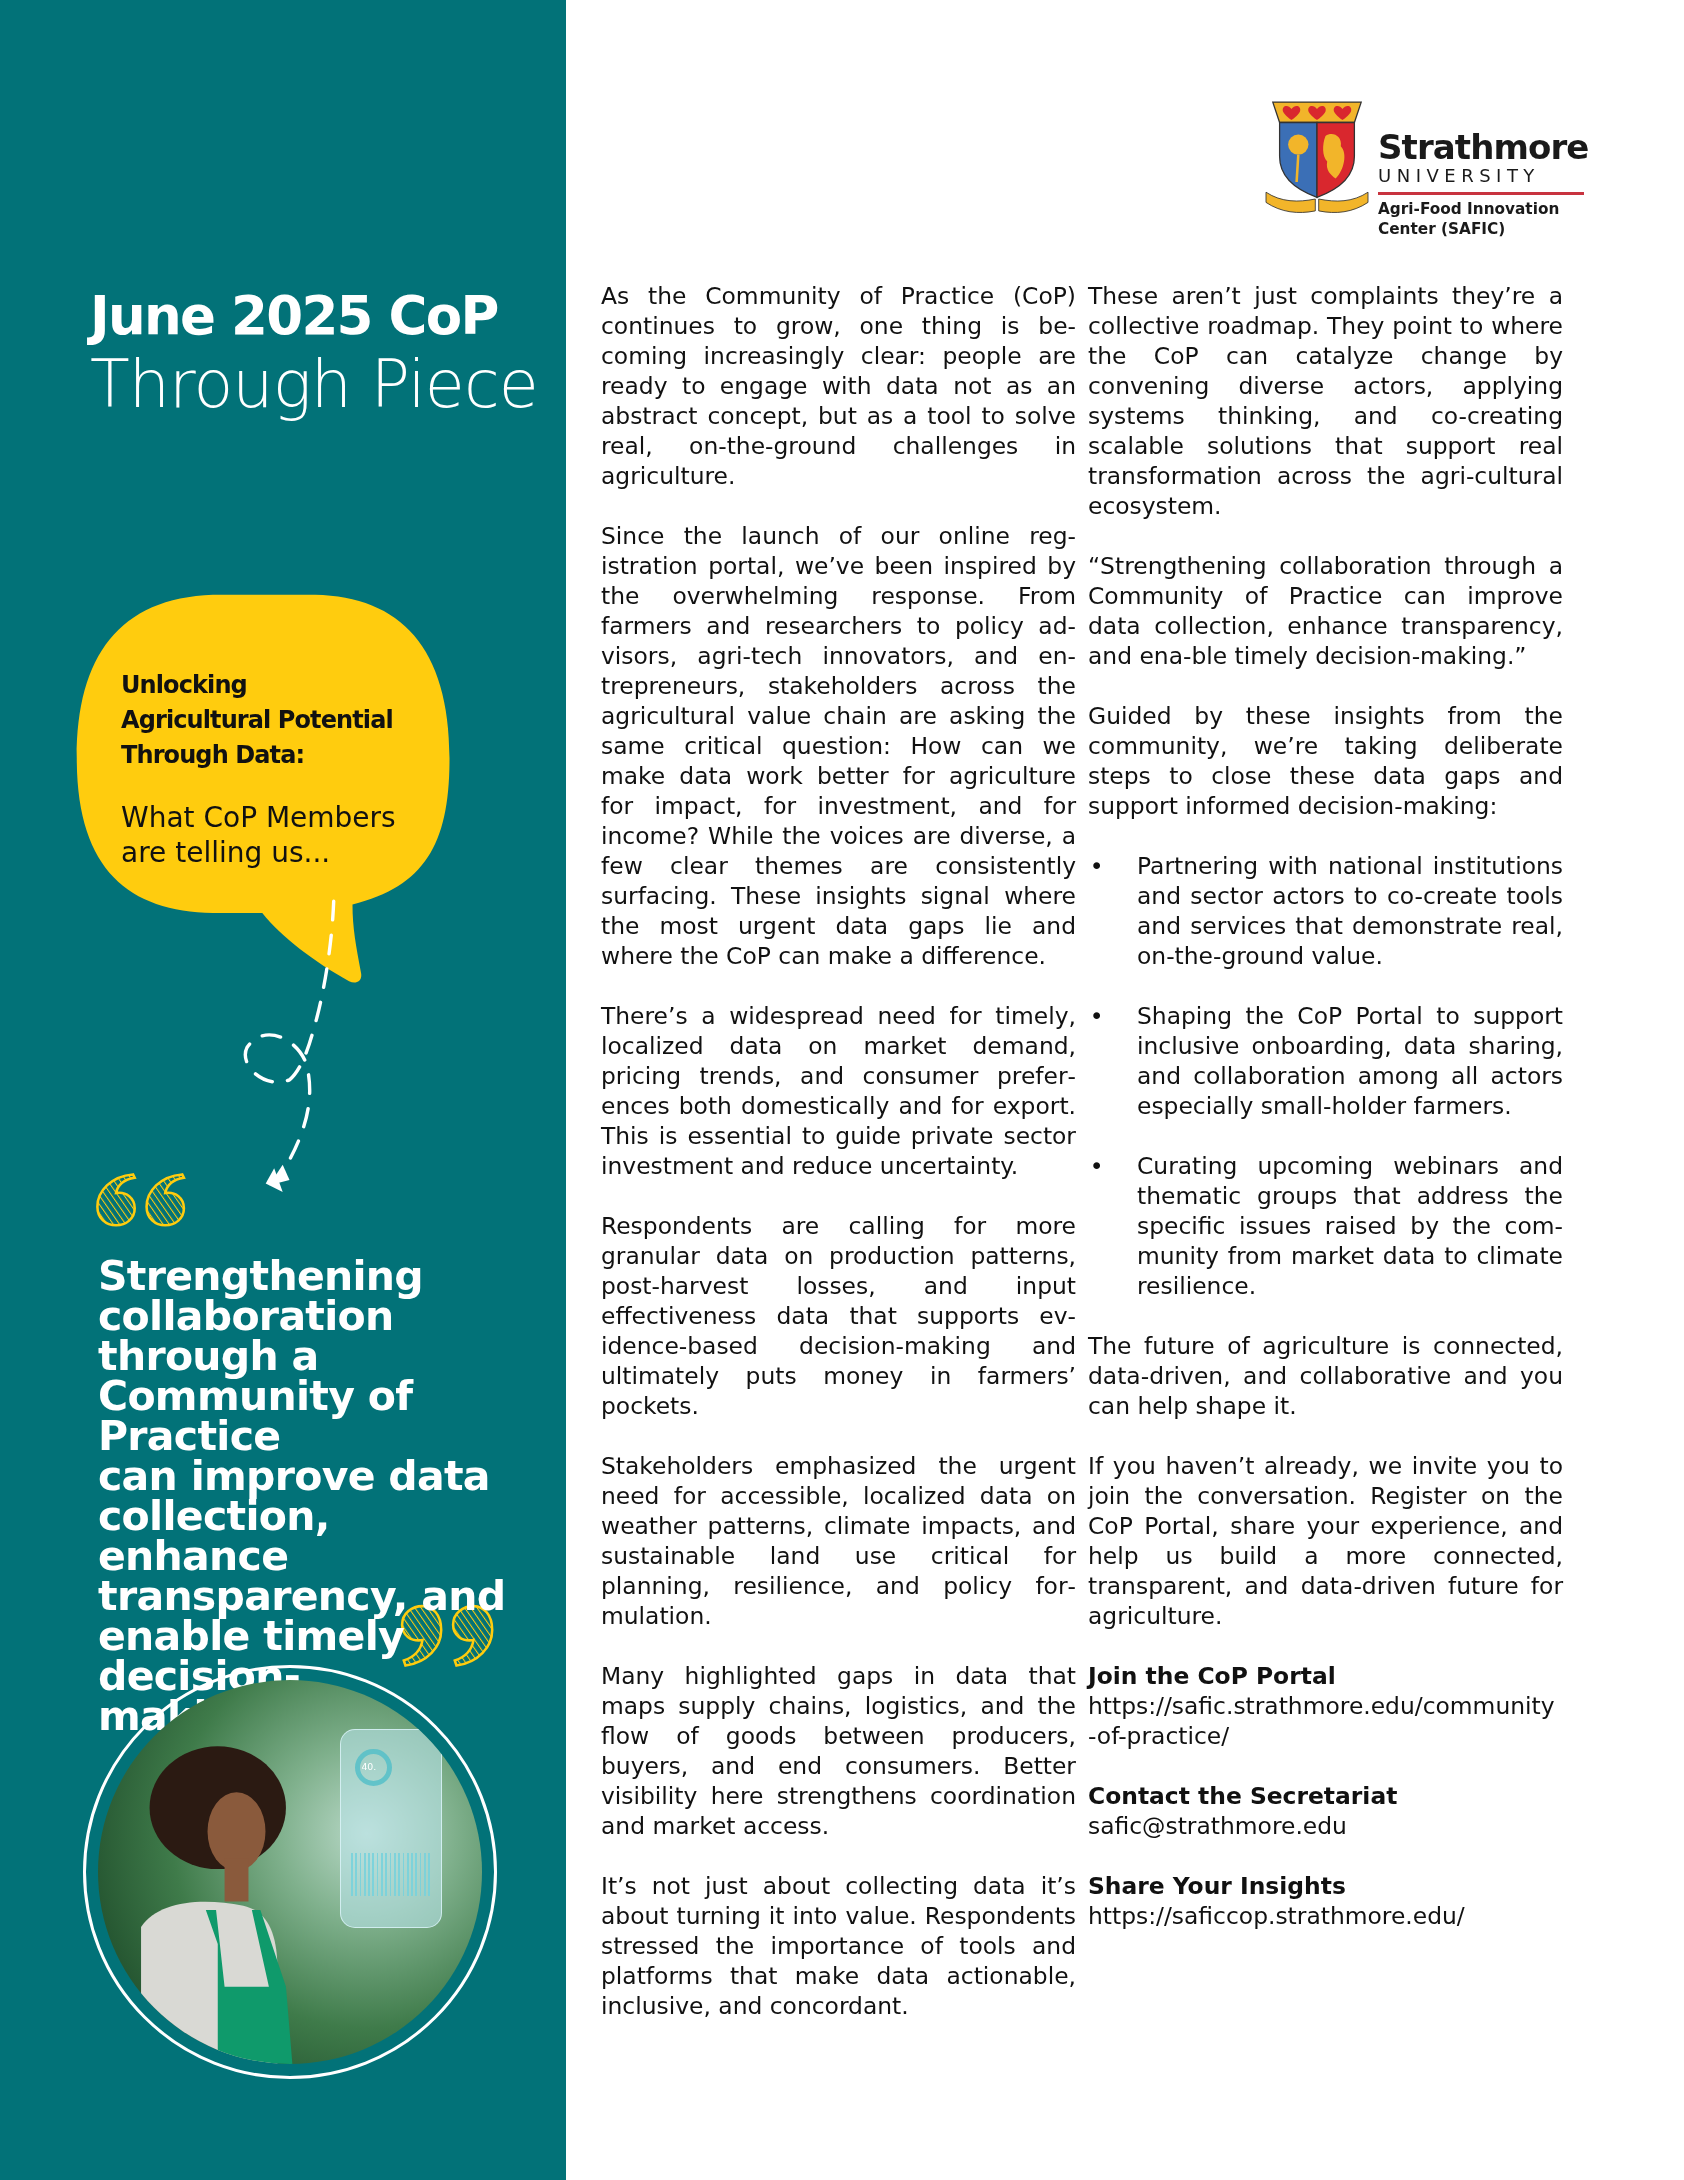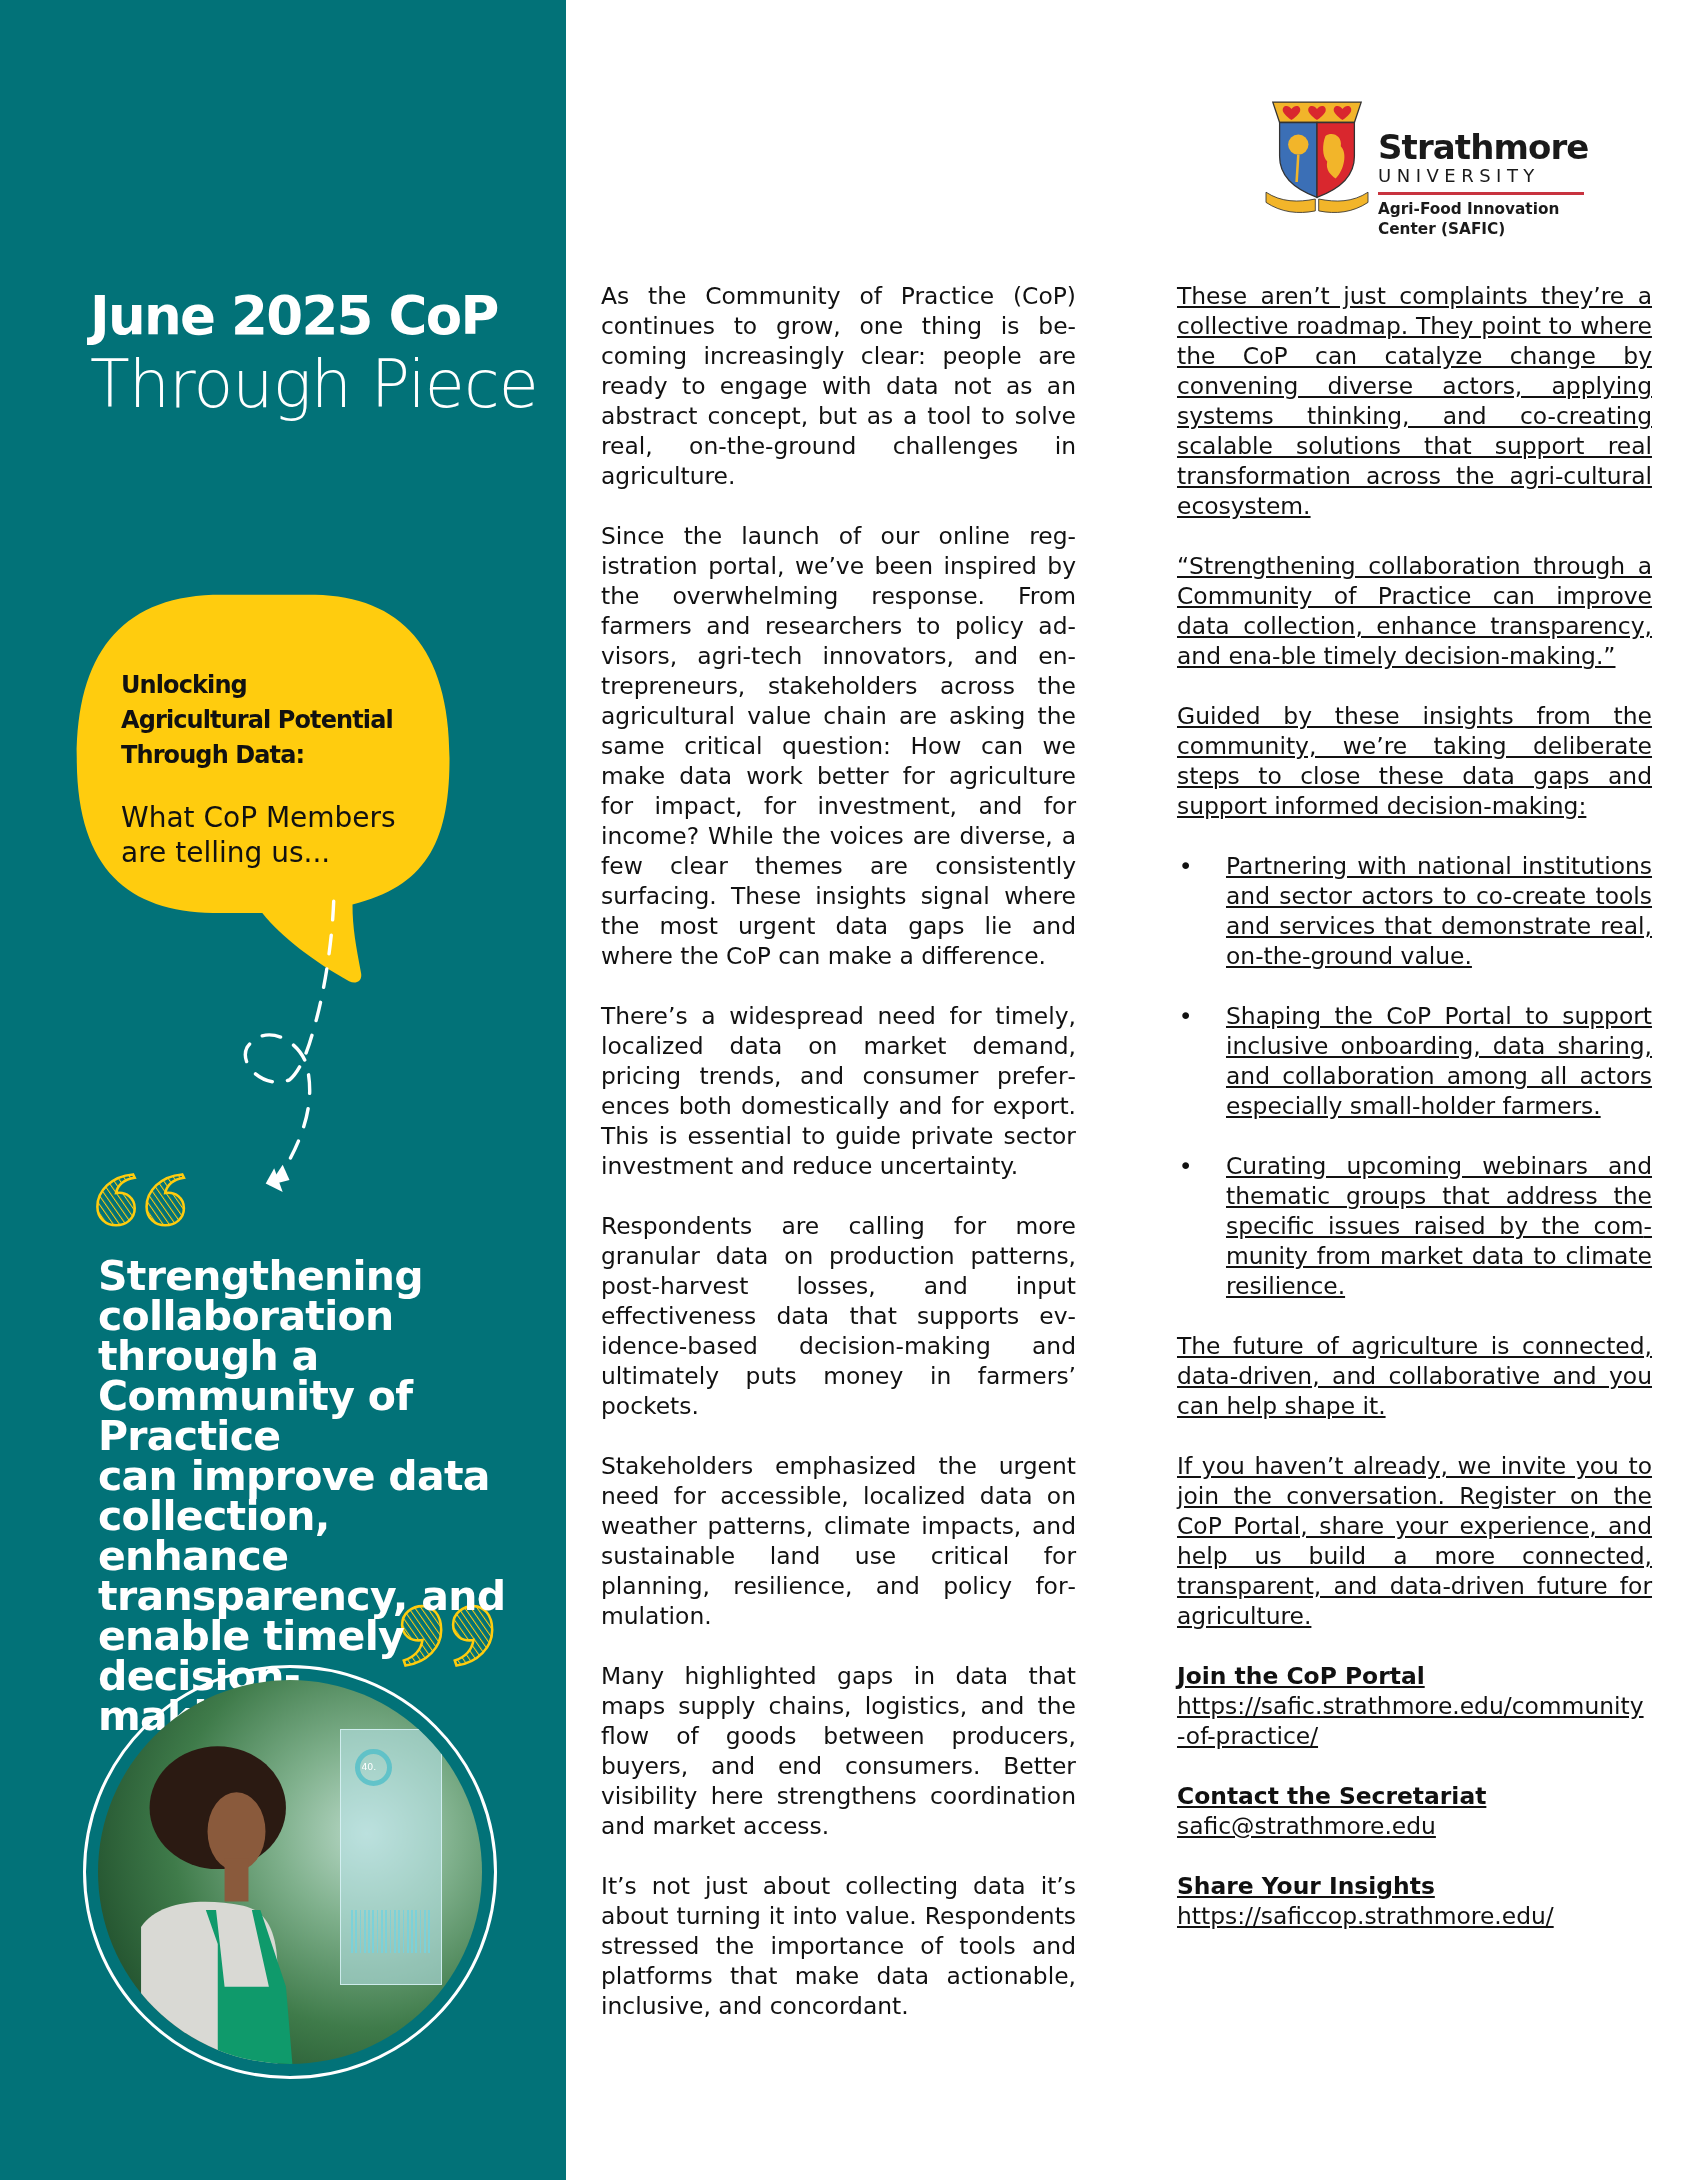--- a/index.html
+++ b/index.html
@@ -21,36 +21,36 @@
 
     .quote-open { position: absolute; left: 94px; top: 1171px; }
     .quote-close { position: absolute; left: 397px; top: 1601px; }
 
     .pull-quote { position: absolute; left: 98px; top: 1256px; width: 426px; color: #fff; font-weight: 900; font-size: 41px; line-height: 40px; letter-spacing: -0.7px; }
 
     .photo { position: absolute; left: 83px; top: 1665px; width: 414px; height: 414px; border-radius: 50%; border: 3.4px solid #fff; }
     .photo-inner { position: absolute; left: 12px; top: 12px; right: 12px; bottom: 12px; border-radius: 50%; overflow: hidden;
       background: radial-gradient(circle at 70% 40%, #b9d9c8 0%, #7fb08c 25%, #3f7b4a 55%, #1f4d2b 85%); }
     .photo-person { position: absolute; left: 25.6px; top: 51px; width: 179px; height: 358px; }
-    .photo-screen { position: absolute; left: 242px; top: 49px; width: 102px; height: 256px; background: rgba(190, 232, 240, 0.55); border: 1.7px solid rgba(220,245,250,0.8); border-radius: 0; }
+    .photo-screen { position: absolute; left: 242px; top: 49px; width: 102px; height: 199px; background: rgba(190, 232, 240, 0.55); border: 1.7px solid rgba(220,245,250,0.8); border-radius: 15px; }
     .photo-screen .ring { position: absolute; left: 13.6px; top: 19px; width: 37px; height: 37px; border-radius: 50%; border: 5.1px solid rgba(80,190,200,0.8); }
     .photo-screen .num { position: absolute; left: 20.4px; top: 31px; font-size: 9.4px; color: #fff; }
     .photo-screen .bars { position: absolute; left: 10.2px; bottom: 31px; width: 80px; height: 43px;
       background: repeating-linear-gradient(90deg, rgba(120,210,220,0.9) 0 1.7px, transparent 1.7px 4.3px); }
 
     .logo { position: absolute; left: 1264px; top: 97px; width: 324px; height: 119px; }
     .logo-text { position: absolute; left: 114px; top: 0; }
     .logo-name { font-family: "DejaVu Sans", sans-serif; font-weight: 700; font-size: 34px; letter-spacing: -0.9px; line-height: 37px; color: #1a1a1a; margin-top: 32px; }
     .logo-univ { font-family: "DejaVu Sans", sans-serif; font-size: 18px; letter-spacing: 5.5px; line-height: 20.4px; color: #1a1a1a; }
     .logo-rule { width: 206px; height: 2.6px; background: #c8333f; margin: 6px 0 5.1px 0; }
     .logo-safic { font-family: "DejaVu Sans", sans-serif; font-weight: 700; font-size: 15.3px; line-height: 19.6px; color: #1a1a1a; }
 
     .col { position: absolute; top: 281px; width: 475px; font-size: 23.4px; line-height: 30px; text-align: justify; color: #111; font-family: "DejaVu Sans", sans-serif; }
     .col-1 { left: 601px; }
-    .col-2 { left: 1177px; text-decoration: underline; }
+    .col-2 { left: 1088px; }
     .col p { margin-bottom: 30px; hyphens: manual; }
     .col ul { list-style: none; }
     .col li { position: relative; padding-left: 49px; margin-bottom: 30px; }
     .col li::before { content: "\2022"; position: absolute; left: 1.7px; top: 0; }
     .contact-head { font-weight: 700; }
     .contact-block { margin-bottom: 30px; text-align: left; }
     .contact-val { word-break: break-all; }
   </style>
 </head>
 <body>

